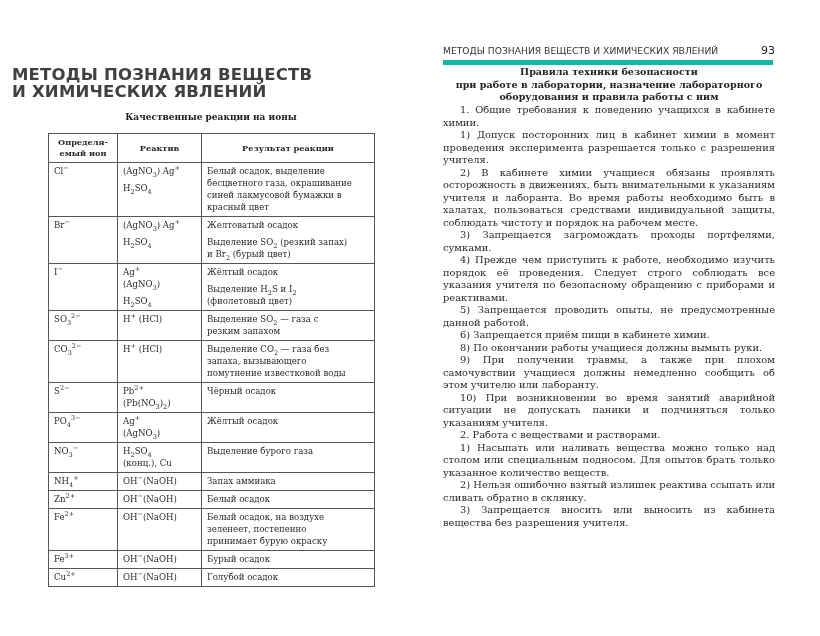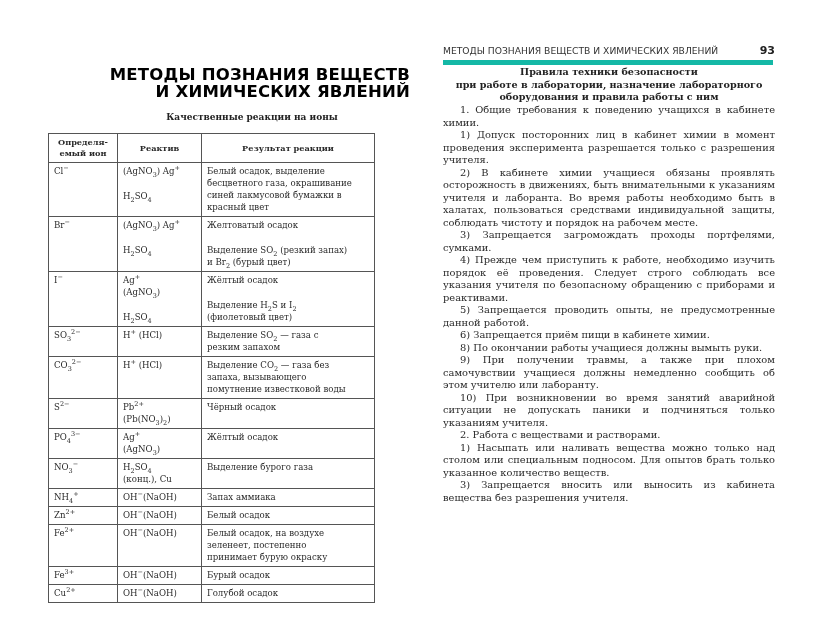--- a/index.html
+++ b/index.html
@@ -5,54 +5,54 @@
   html, body { margin: 0; padding: 0; }
   body {
     width: 820px; height: 636px; background: #ffffff; position: relative; overflow: hidden;
     font-family: "DejaVu Serif", serif; color: #222;
   }
   .page { position: absolute; top: 0; height: 636px; }
   .left-page { left: 0; width: 410px; }
   .right-page { left: 410px; width: 410px; }
 
   .main-title {
-    position: absolute; left: 0; width: 410px; top: 66px; text-align: right;
+    position: absolute; left: 12px; width: 410px; top: 66px; text-align: left;
     font-family: "DejaVu Sans", sans-serif; font-weight: bold; font-size: 16.5px;
-    line-height: 17px; letter-spacing: 0.2px; color: #000000; margin: 0;
+    line-height: 17px; letter-spacing: 0.2px; color: #404040; margin: 0;
   }
   .table-caption {
-    position: absolute; left: 0; width: 410px; top: 112px; text-align: center;
-    font-family: "DejaVu Serif", serif; font-weight: bold; font-size: 9px; color: #222; padding-left: 47px;
+    position: absolute; left: 6px; width: 410px; top: 112px; text-align: center;
+    font-family: "DejaVu Serif", serif; font-weight: bold; font-size: 9px; color: #222;
   }
   table.ions {
     position: absolute; left: 48px; top: 133px; width: 326px;
     border-collapse: collapse; table-layout: fixed;
     font-family: "DejaVu Serif", serif; font-size: 8.6px; line-height: 12px; color: #2a2a2a;
   }
   table.ions col.c1 { width: 69px; }
   table.ions col.c2 { width: 84px; }
   table.ions col.c3 { width: 173px; }
   table.ions th, table.ions td {
     border: 1px solid #555; padding: 2px 21px 3px 5px; vertical-align: top; text-align: left;
   }
   table.ions th {
     font-weight: bold; font-size: 8.2px; line-height: 11px; vertical-align: middle; text-align: center;
     height: 24px; padding: 2px 3px;
   }
   table.ions td .line { display: block; }
-  table.ions td .gap { display: block; margin-top: 13px; }
+  table.ions td .gap { display: block; margin-top: 5px; }
   sub, sup { font-size: 6.5px; line-height: 0; }
 
   .run-head {
     position: absolute; left: 33px; top: 45px; width: 330px;
     font-family: "DejaVu Sans", sans-serif; font-size: 9.2px; color: #333;
     border-bottom: 5px solid #14b8a6; padding-bottom: 2px; height: 13px;
   }
   .run-head .pg {
-    position: absolute; right: -2px; top: -1px; font-weight: bold; font-size: 11px; color: #222;
+    position: absolute; right: -2px; top: -1px; font-weight: normal; font-size: 11px; color: #222;
   }
   .sec-title {
     position: absolute; left: 33px; width: 332px; top: 66px; text-align: center;
     font-family: "DejaVu Serif", serif; font-weight: bold; font-size: 9.6px; line-height: 12.5px; color: #222;
   }
   .body-text {
     position: absolute; left: 33px; width: 332px; top: 104px;
     font-family: "DejaVu Serif", serif; font-size: 9.9px; line-height: 12.5px; color: #2a2a2a;
     text-align: justify;
   }
@@ -250,15 +250,16 @@
       <p>2) В кабинете химии учащиеся обязаны проявлять осторожность в движениях, быть внимательными к указаниям учителя и лаборанта. Во время работы необходимо быть в халатах, пользоваться средствами индивидуальной защиты, соблюдать чистоту и порядок на рабочем месте.</p>
       <p>3) Запрещается загромождать проходы портфелями, сумками.</p>
       <p>4) Прежде чем приступить к работе, необходимо изучить порядок её проведения. Следует строго соблюдать все указания учителя по безопасному обращению с приборами и реактивами.</p>
       <p>5) Запрещается проводить опыты, не предусмотренные данной работой.</p>
       <p>6) Запрещается приём пищи в кабинете химии.</p>
       <p>8) По окончании работы учащиеся должны вымыть руки.</p>
       <p>9) При получении травмы, а также при плохом самочувствии учащиеся должны немедленно сообщить об этом учителю или лаборанту.</p>
       <p>10) При возникновении во время занятий аварийной ситуации не допускать паники и подчиняться только указаниям учителя.</p>
       <p>2. Работа с веществами и растворами.</p>
       <p>1) Насыпать или наливать вещества можно только над столом или специальным подносом. Для опытов брать только указанное количество веществ.</p>
+      <p>2) Нельзя ошибочно взятый излишек реактива ссыпать или сливать обратно в склянку.</p>
       <p>3) Запрещается вносить или выносить из кабинета вещества без разрешения учителя.</p>
     </div>
 </div>
 
 </body></html>

